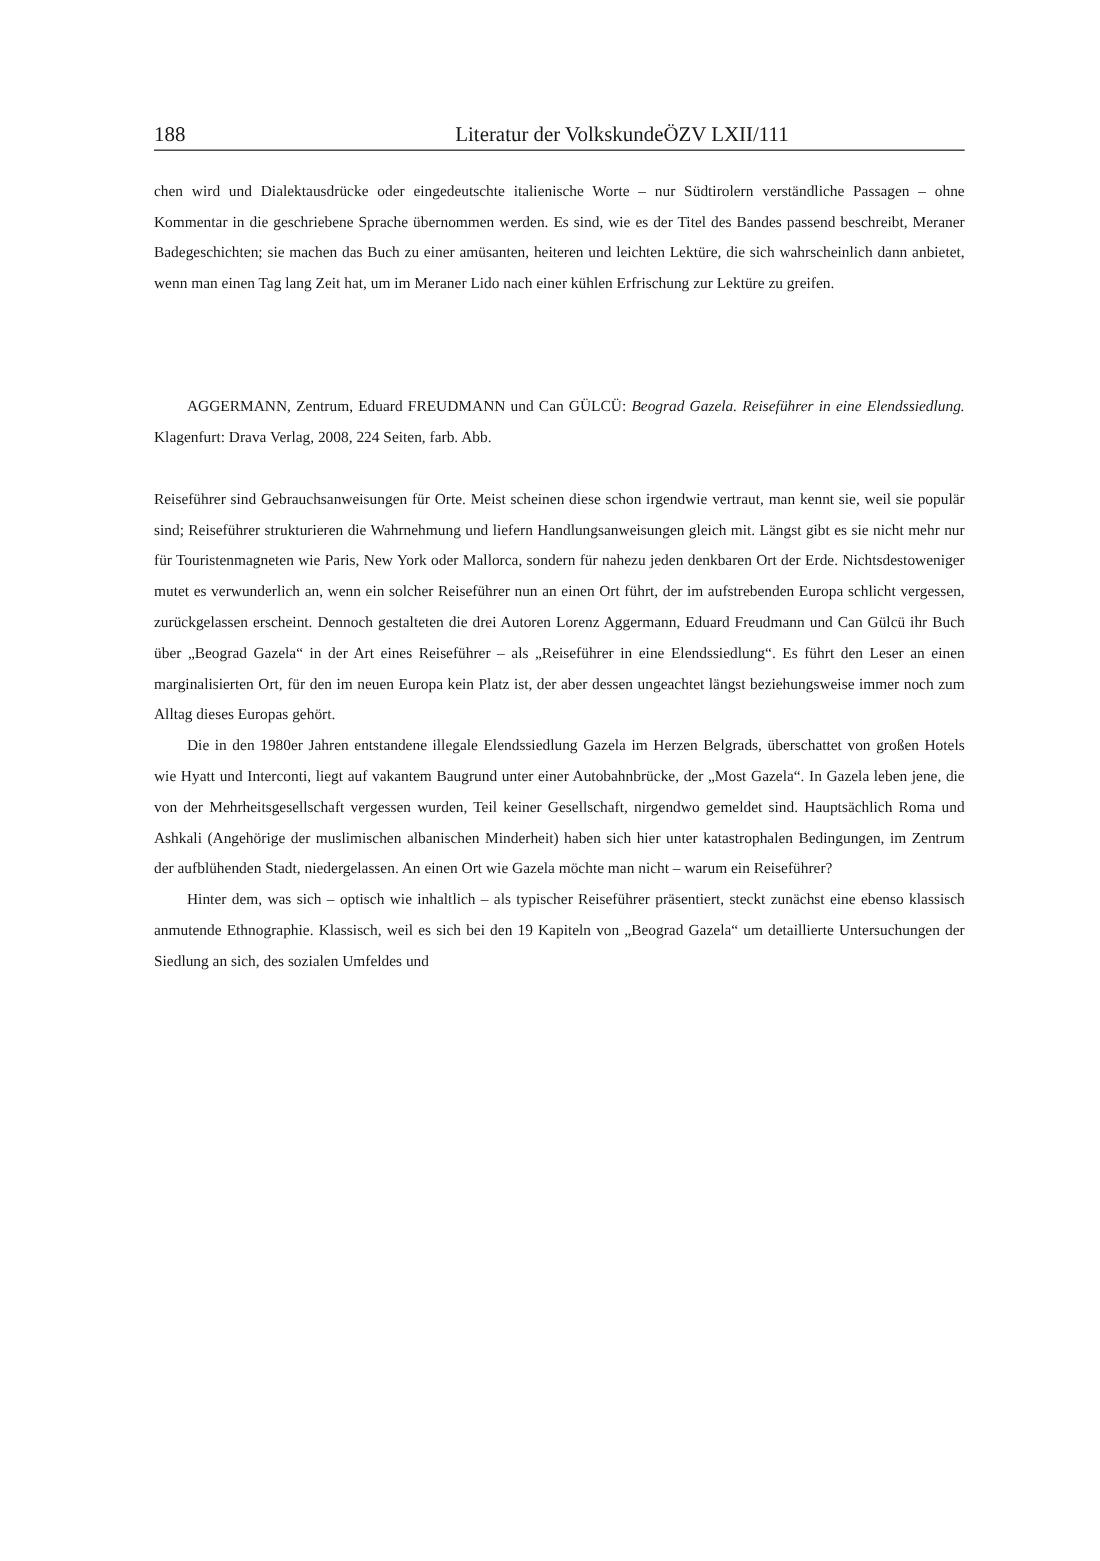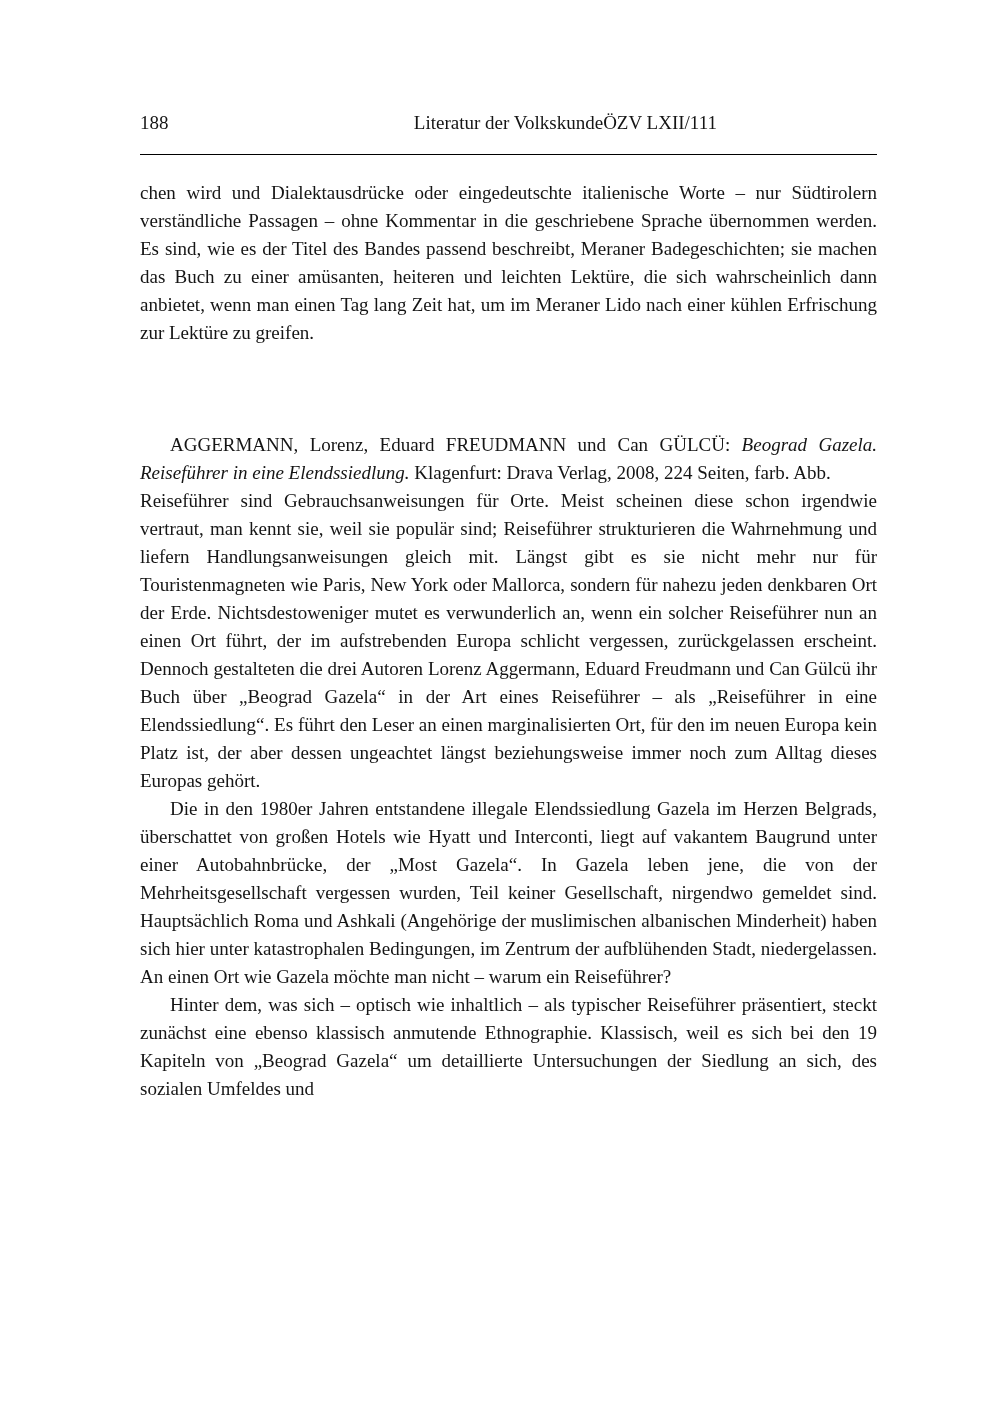--- a/index.html
+++ b/index.html
@@ -17,64 +17,64 @@
     left: 140px;
     top: 112px;
     width: 737px;
   }
   .page-header {
     display: grid;
     grid-template-columns: 1fr auto 1fr;
     align-items: baseline;
     font-size: 19px;
     line-height: 22px;
-    padding-bottom: 20px;
+    padding-bottom: 2px;
     border-bottom: 1.6px solid #000;
   }
   .page-header .page-number { text-align: left; }
   .page-header .journal-title { text-align: right; }
   .page-header .issue { text-align: left; }
 
   .body-text {
-    font-size: 19px;
+    font-size: 14px;
     line-height: 28px;
     text-align: justify;
     hyphens: auto;
     -webkit-hyphens: auto;
   }
   .prev-review-text { margin-top: 24px; }
   .signature {
     text-align: right;
     font-size: 21px;
     line-height: 28px;
     margin-top: 0;
   }
   .citation {
     margin-top: 84px;
     text-indent: 30px;
   }
   .citation .italic { font-style: italic; }
-  .review { }
+  .review { margin-top: 28px; }
   .review p.indent { text-indent: 30px; font-family: Liberation Serif, serif; }
 </style>
 </head>
 <body>
 
 <div class="page">
 
   <div class="page-header">
     <span class="page-number">188</span>
     <span class="journal-title">Literatur der Volkskunde</span>
     <span class="issue">ÖZV LXII/111</span>
   </div>
 
   <p class="body-text prev-review-text">chen wird und Dialektausdrücke oder eingedeutschte italienische Worte – nur Südtirolern verständliche Passagen – ohne Kommentar in die geschriebene Sprache übernommen werden. Es sind, wie es der Titel des Bandes passend beschreibt, Meraner Badegeschichten; sie machen das Buch zu einer amüsanten, heiteren und leichten Lektüre, die sich wahrscheinlich dann anbietet, wenn man einen Tag lang Zeit hat, um im Meraner Lido nach einer kühlen Erfrischung zur Lektüre zu greifen.</p>
 
 
-  <p class="body-text citation"><span>AGGERMANN, Lorenz, Eduard FREUDMANN und Can GÜLCÜ: </span><span class="italic">Beograd Gazela. Reiseführer in eine Elendssiedlung.</span><span> Klagenfurt: Drava Verlag, 2008, 224 Seiten, farb. Abb.</span></p>
+  <p class="body-text citation"><span>AGGERMANN, Zentrum, Eduard FREUDMANN und Can GÜLCÜ: </span><span class="italic">Beograd Gazela. Reiseführer in eine Elendssiedlung.</span><span> Klagenfurt: Drava Verlag, 2008, 224 Seiten, farb. Abb.</span></p>
 
   <div class="review body-text">
     <p>Reiseführer sind Gebrauchsanweisungen für Orte. Meist scheinen diese schon irgendwie vertraut, man kennt sie, weil sie populär sind; Reiseführer strukturieren die Wahrnehmung und liefern Handlungsanweisungen gleich mit. Längst gibt es sie nicht mehr nur für Touristenmagneten wie Paris, New York oder Mallorca, sondern für nahezu jeden denkbaren Ort der Erde. Nichtsdestoweniger mutet es verwunderlich an, wenn ein solcher Reiseführer nun an einen Ort führt, der im aufstrebenden Europa schlicht vergessen, zurückgelassen erscheint. Dennoch gestalteten die drei Autoren Lorenz Aggermann, Eduard Freudmann und Can Gülcü ihr Buch über „Beograd Gazela“ in der Art eines Reiseführer – als „Reiseführer in eine Elendssiedlung“. Es führt den Leser an einen marginalisierten Ort, für den im neuen Europa kein Platz ist, der aber dessen ungeachtet längst beziehungsweise immer noch zum Alltag dieses Europas gehört.</p>
     <p class="indent">Die in den 1980er Jahren entstandene illegale Elendssiedlung Gazela im Herzen Belgrads, überschattet von großen Hotels wie Hyatt und Interconti, liegt auf vakantem Baugrund unter einer Autobahnbrücke, der „Most Gazela“. In Gazela leben jene, die von der Mehrheitsgesellschaft vergessen wurden, Teil keiner Gesellschaft, nirgendwo gemeldet sind. Hauptsächlich Roma und Ashkali (Angehörige der muslimischen albanischen Minderheit) haben sich hier unter katastrophalen Bedingungen, im Zentrum der aufblühenden Stadt, niedergelassen. An einen Ort wie Gazela möchte man nicht – warum ein Reiseführer?</p>
     <p class="indent">Hinter dem, was sich – optisch wie inhaltlich – als typischer Reiseführer präsentiert, steckt zunächst eine ebenso klassisch anmutende Ethnographie. Klassisch, weil es sich bei den 19 Kapiteln von „Beograd Gazela“ um detaillierte Untersuchungen der Siedlung an sich, des sozialen Umfeldes und</p>
   </div>
 
 </div>
 
 </body></html>

